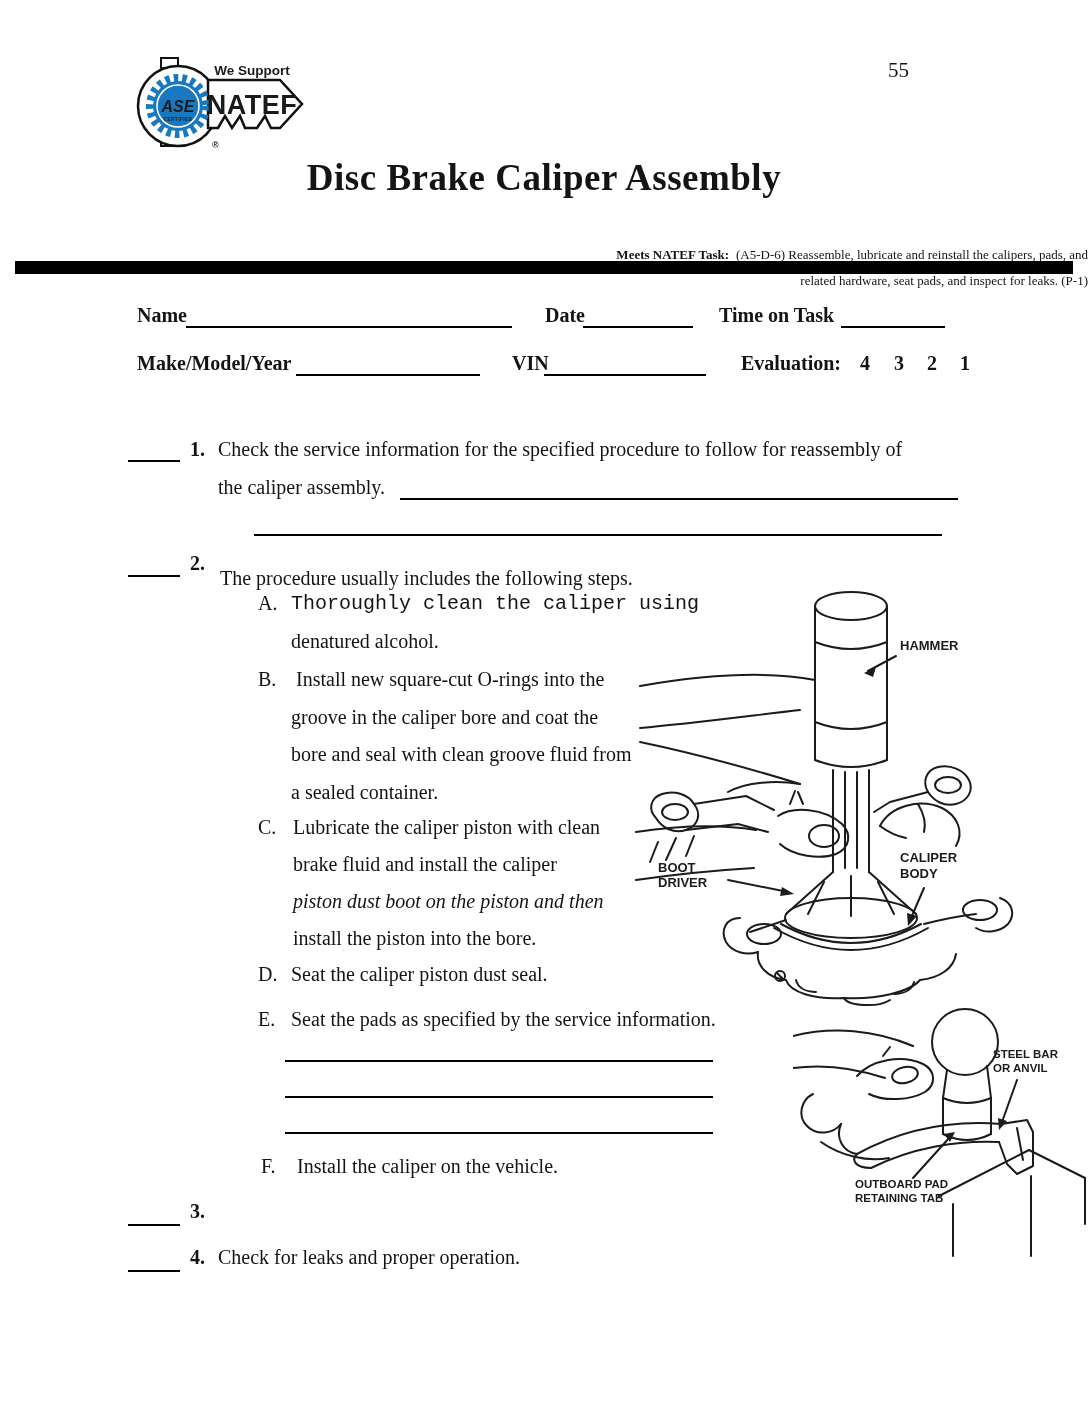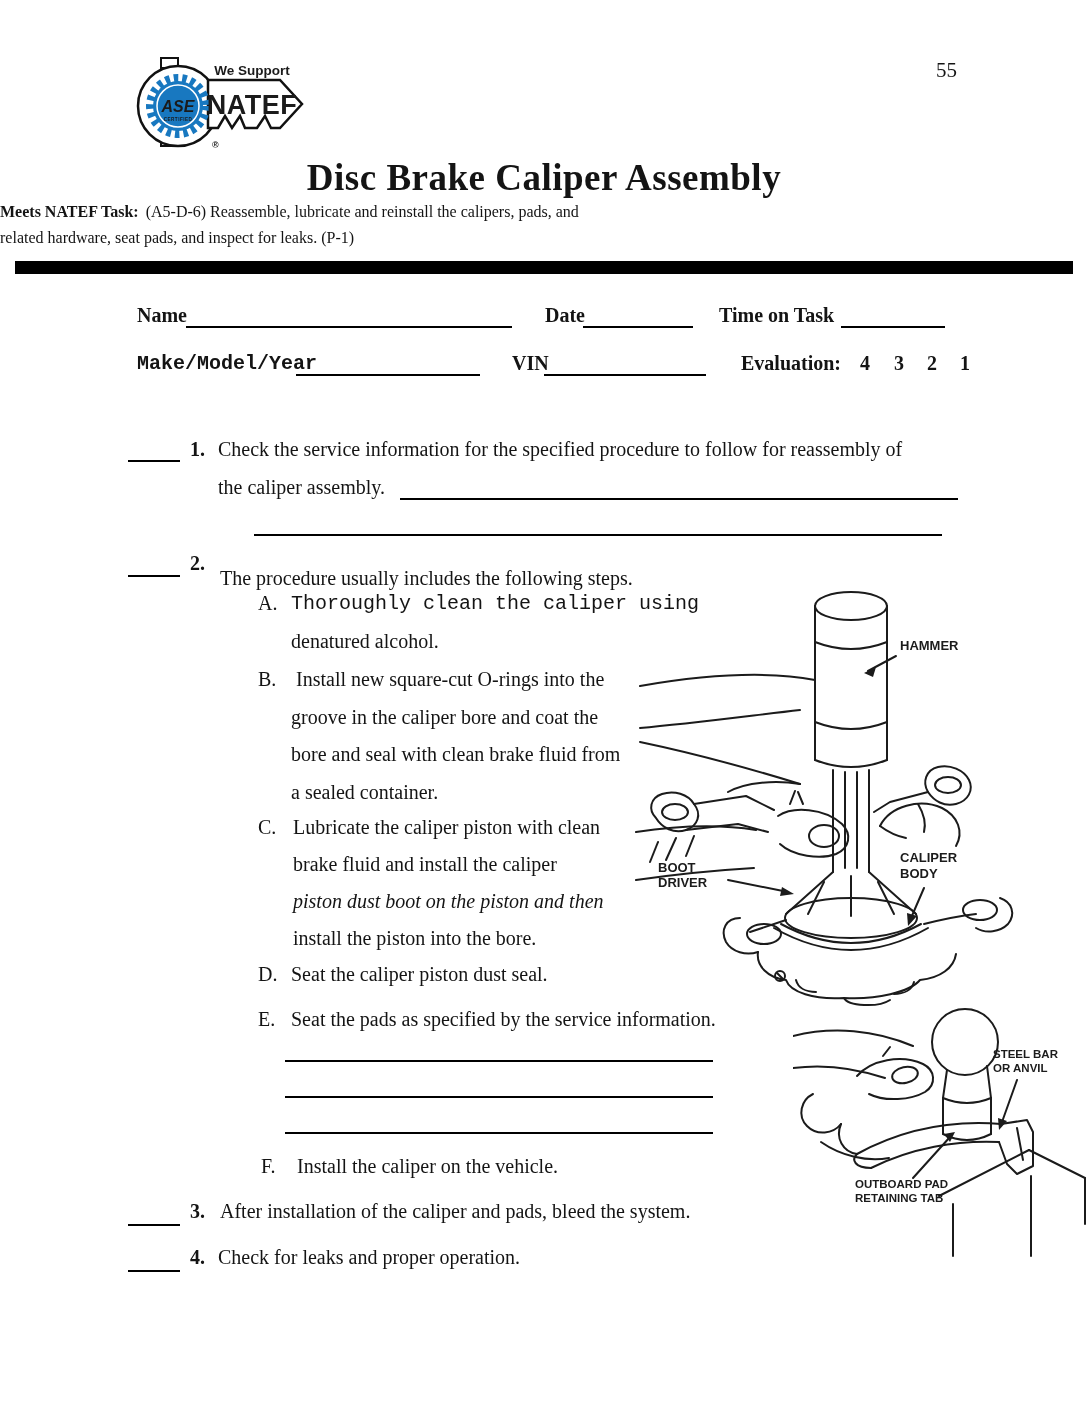--- a/index.html
+++ b/index.html
@@ -4,40 +4,40 @@
 <style>
   html,body { margin:0; padding:0; background:#e8e8e8; }
   .page {
     position:relative; width:1088px; height:1408px; margin:0 auto;
     background:#ffffff; overflow:hidden;
     font-family:"Liberation Serif", serif; color:#141414;
   }
   .abs { position:absolute; white-space:nowrap; }
   .pagenum { font-size:21px; }
   .title { margin:0; font-size:37px; font-weight:bold; text-align:center; width:100%; letter-spacing:0.5px; }
-  .subtitle { width:100%; text-align:left; font-size:16px; }
+  .subtitle { width:100%; text-align:right; font-size:13px;margin-top:44px; }
   .subtitle b { margin-right:7px; }
   .bar { background:#000; }
   .flabel { font-size:20px; font-weight:bold;margin-left:12px; }
   .uline { position:absolute; border-bottom:2px solid #000; height:20px; }
   .stepnum { font-size:20px; font-weight:bold; }
   .steptxt { font-size:20px; }
   .sub { font-size:20px; }
   svg text { font-family:"Liberation Sans", sans-serif; font-weight:bold; fill:#1b1b1b; }
   svg.fig path, svg.fig ellipse, svg.fig circle, svg.fig line {
     fill:none; stroke:#1b1b1b; stroke-width:2; stroke-linecap:round; stroke-linejoin:round;
   }
   svg.fig polygon { fill:#1b1b1b; stroke:none; }
 </style>
 </head>
 <body>
 
 <div class="page">
 
-  <div class="abs pagenum" style="left:936px; top:58px;">55</div>
+  <div class="abs pagenum" style="left:888px; top:58px;">55</div>
 
   <svg class="abs" style="left:128px; top:52px;" width="186" height="100" viewBox="0 0 186 100">
     <rect x="33" y="6" width="17" height="10" fill="#fff" stroke="#111" stroke-width="2"></rect>
     <rect x="33" y="84" width="17" height="10" fill="#fff" stroke="#111" stroke-width="2"></rect>
     <circle cx="50" cy="54" r="40" fill="#fff" stroke="#111" stroke-width="2.5"></circle>
     <path d="M80 28 L152 28 L174 52 L152 76 L143 76 L137 64 L129 76 L117 76 L112 64 L104 76 L97 64 L90 76 L80 76 Z" fill="#fff" stroke="#111" stroke-width="2.5"></path>
     <circle cx="50" cy="54" r="28" fill="none" stroke-width="8" stroke-dasharray="4.5 4" stroke="#1878c0"></circle>
     <circle cx="50" cy="54" r="25" fill="#1878c0"></circle>
     <circle cx="50" cy="54" r="21" fill="none" stroke="#fff" stroke-width="1.5"></circle>
     <text x="50" y="60" font-size="16" font-style="italic" text-anchor="middle" fill="#fff">ASE</text>
@@ -55,21 +55,21 @@
 
   <div class="abs bar" style="left:15px; top:261px; width:1058px; height:13px;"></div>
 
   <div class="abs flabel" style="left:125px; top:304px;">Name</div>
   <div class="uline" style="left:186px; top:306px; width:326px;"></div>
   <div class="abs flabel" style="left:533px; top:304px;">Date</div>
   <div class="uline" style="left:583px; top:306px; width:110px;"></div>
   <div class="abs flabel" style="left:707px; top:304px;">Time on Task</div>
   <div class="uline" style="left:841px; top:306px; width:104px;"></div>
 
-  <div class="abs flabel" style="left:125px; top:352px;font-family:Liberation Mono, monospace;">Make/Model/Year</div>
+  <div class="abs flabel" style="left:125px; top:352px;">Make/Model/Year</div>
   <div class="uline" style="left:296px; top:354px; width:184px;"></div>
   <div class="abs flabel" style="left:500px; top:352px;">VIN</div>
   <div class="uline" style="left:544px; top:354px; width:162px;"></div>
   <div class="abs flabel" style="left:729px; top:352px;">Evaluation:</div>
   <div class="abs flabel" style="left:848px; top:352px;">4</div>
   <div class="abs flabel" style="left:882px; top:352px;">3</div>
   <div class="abs flabel" style="left:915px; top:352px;">2</div>
   <div class="abs flabel" style="left:948px; top:352px;">1</div>
 
   <div class="uline" style="left:128px; top:440px; width:52px;"></div>
@@ -83,21 +83,21 @@
   <div class="abs stepnum" style="left:190px; top:552px;">2.</div>
   <div class="abs steptxt" style="left:220px; top:552px;margin-top:15px;">The procedure usually includes the following steps.</div>
 
   <div class="abs sub" style="left:258px; top:592px;">A.</div>
   <div class="abs sub" style="left:291px; top:592px;font-family:Liberation Mono, monospace;">Thoroughly clean the caliper using</div>
   <div class="abs sub" style="left:291px; top:630px;">denatured alcohol.</div>
 
   <div class="abs sub" style="left:258px; top:668px;">B.</div>
   <div class="abs sub" style="left:291px; top:706px;">groove in the caliper bore and coat the</div>
   <div class="abs sub" style="left:296px; top:668px;">Install new square-cut O-rings into the</div>
-  <div class="abs sub" style="left:291px; top:743px;">bore and seal with clean brake fluid from</div>
+  <div class="abs sub" style="left:291px; top:743px;">bore and seal with clean groove fluid from</div>
   <div class="abs sub" style="left:291px; top:781px;">a sealed container.</div>
 
   <div class="abs sub" style="left:258px; top:816px;">C.</div>
   <div class="abs sub" style="left:293px; top:816px;">Lubricate the caliper piston with clean</div>
   <div class="abs sub" style="left:293px; top:853px;">brake fluid and install the caliper</div>
   <div class="abs sub" style="left:293px; top:890px;font-style:italic;">piston dust boot on the piston and then</div>
   <div class="abs sub" style="left:293px; top:927px;">install the piston into the bore.</div>
 
   <div class="abs sub" style="left:258px; top:963px;">D.</div>
   <div class="abs sub" style="left:291px; top:963px;">Seat the caliper piston dust seal.</div>
@@ -106,21 +106,20 @@
   <div class="abs sub" style="left:291px; top:1008px;">Seat the pads as specified by the service information.</div>
   <div class="uline" style="left:285px; top:1040px; width:428px;"></div>
   <div class="uline" style="left:285px; top:1076px; width:428px;"></div>
   <div class="uline" style="left:285px; top:1112px; width:428px;"></div>
 
   <div class="abs sub" style="left:261px; top:1155px;">F.</div>
   <div class="abs sub" style="left:297px; top:1155px;">Install the caliper on the vehicle.</div>
 
   <div class="uline" style="left:128px; top:1204px; width:52px;"></div>
   <div class="abs stepnum" style="left:190px; top:1200px;">3.</div>
-  <div class="abs steptxt" style="left:220px; top:1200px;">After installation of the caliper and pads, bleed the system.</div>
 
   <div class="uline" style="left:128px; top:1250px; width:52px;"></div>
   <div class="abs stepnum" style="left:190px; top:1246px;">4.</div>
   <div class="abs steptxt" style="left:218px; top:1246px;">Check for leaks and proper operation.</div>
 
   <svg class="abs fig" style="left:628px; top:580px;" width="400" height="430" viewBox="0 0 400 430">
 
     <g>
       <ellipse cx="223" cy="26" rx="36" ry="14"></ellipse>
       <path d="M187 26 V180"></path>

